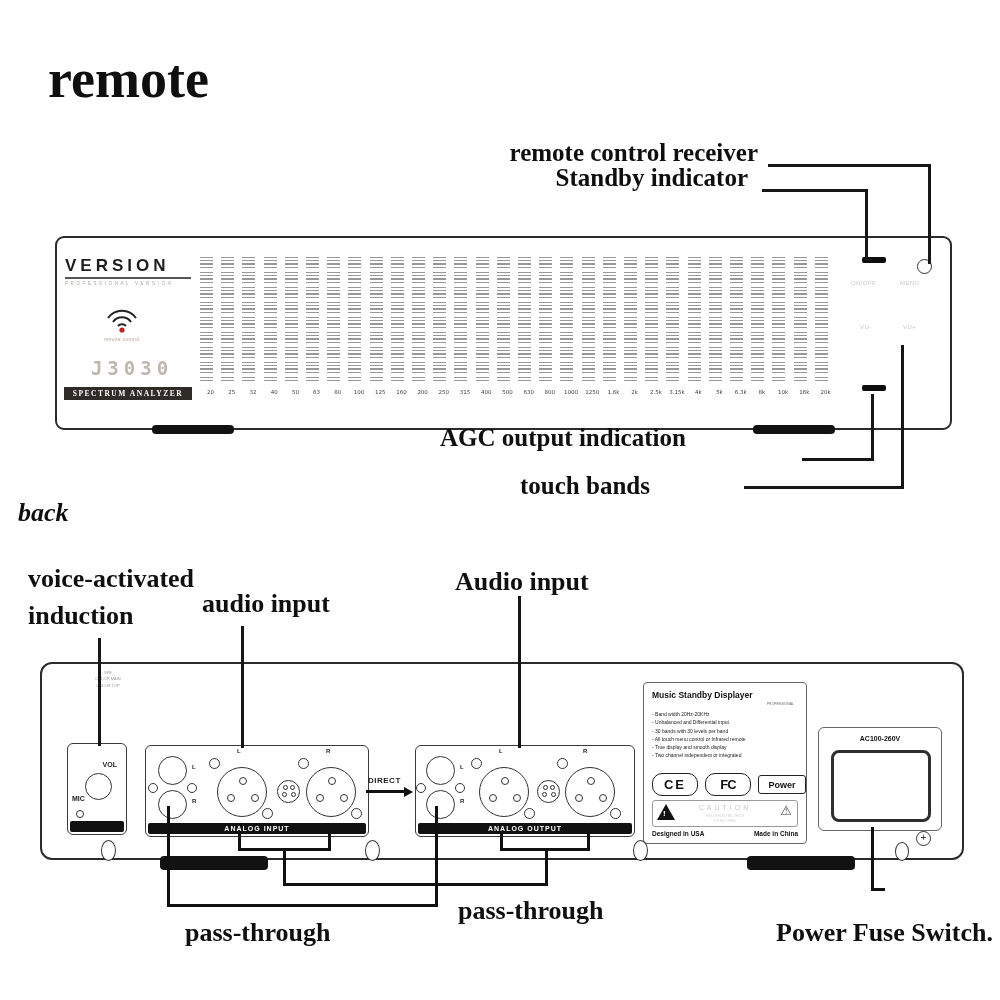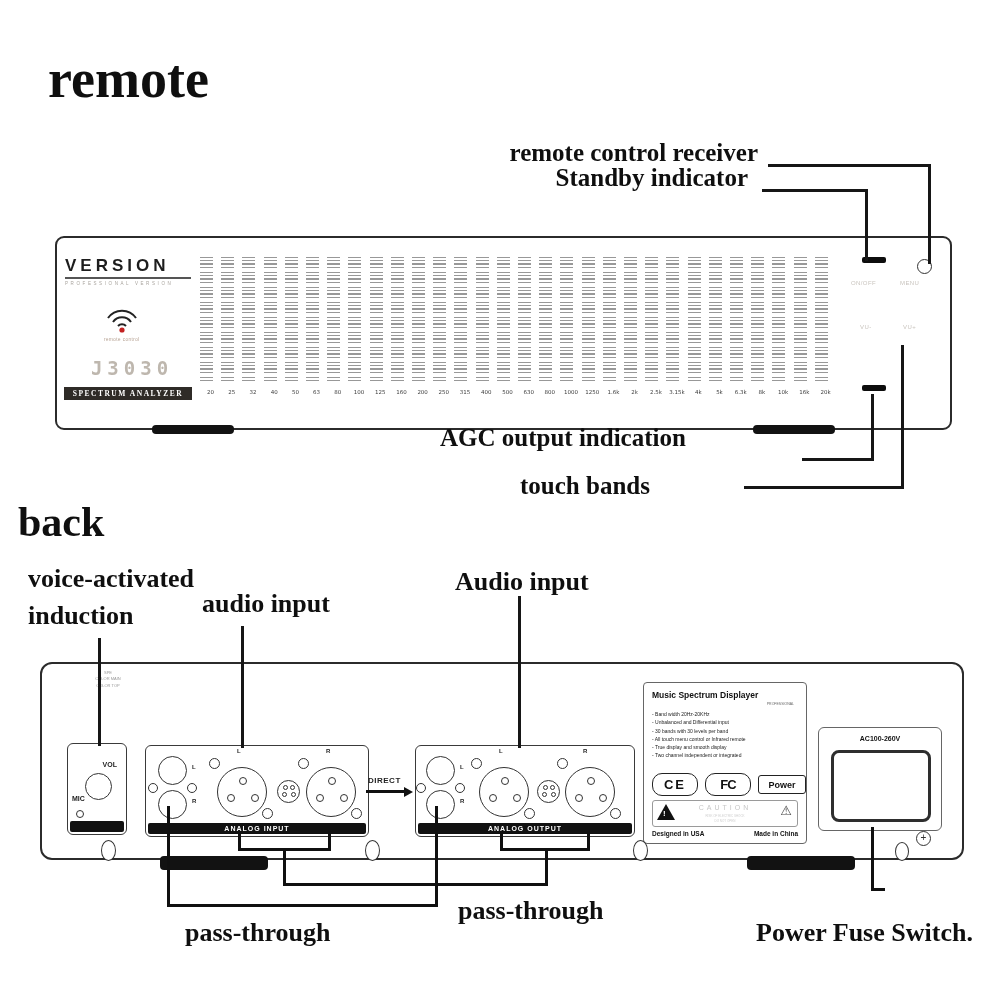--- a/index.html
+++ b/index.html
@@ -2,21 +2,21 @@
 <html><head>
 <meta charset="utf-8">
 <style>
   html,body{margin:0;padding:0;}
   body{width:1000px;height:1000px;position:relative;background:#ffffff;overflow:hidden;
        font-family:"Liberation Sans",sans-serif;color:#111;}
   .abs{position:absolute;}
   
   .ann{position:absolute;font-family:"Liberation Serif",serif;font-weight:bold;color:#0f0f0f;white-space:nowrap;}
   .h-front{font-size:54px;}
-  .h-back{font-size:42px;}
+  .h-back{font-size:26px;font-style:italic;}
   .ann-lg{font-size:25px;}
   .ann-md{font-size:26px;}
   
   .line{position:absolute;background:#161616;}
   
   .panel{position:absolute;background:#fff;border:2px solid #2b2b2b;border-radius:9px;}
   .foot{position:absolute;background:#121212;border-radius:4px;}
   
   .brand{position:absolute;left:65px;top:256px;font-size:17px;font-weight:bold;letter-spacing:4px;color:#1d1d1d;}
   .brand-rule{position:absolute;left:65px;top:277px;width:126px;height:2px;background:#555;}
@@ -246,21 +246,21 @@
     <div class="pin" style="left:21px;top:9px;width:6px;height:6px;"></div>
     <div class="pin" style="left:9px;top:26px;width:6px;height:6px;"></div>
     <div class="pin" style="left:33px;top:26px;width:6px;height:6px;"></div>
   </div>
   <div class="pin" style="left:141px;top:12px;width:9px;height:9px;"></div>
   <div class="pin" style="left:194px;top:62px;width:9px;height:9px;"></div>
   <div class="secbar">ANALOG OUTPUT</div>
 </div>
 
 <div class="infobox">
-  <div class="info-title">Music Spectrum Displayer</div>
+  <div class="info-title">Music Standby Displayer</div>
   <div class="info-sub">PROFESSIONAL</div>
   <div class="bullets">
       <div>- Band width 20Hz-20KHz</div>
       <div>- Unbalanced and Differential input</div>
       <div>- 30 bands with 30 levels per band</div>
       <div>- All touch menu control or Infrared remote</div>
       <div>- True display and smooth display</div>
       <div>- Two channel independent or integrated</div>
     </div>
   <div class="certs">
@@ -307,13 +307,13 @@
 <div class="wire" style="left:545px;top:848px;width:3px;height:38px;"></div>
 <div class="wire" style="left:500px;top:848px;width:90px;height:3px;"></div>
 <div class="wire" style="left:500px;top:831px;width:3px;height:20px;"></div>
 <div class="wire" style="left:587px;top:831px;width:3px;height:20px;"></div>
 
 <div class="wire" style="left:871px;top:827px;width:3px;height:64px;"></div>
 <div class="wire" style="left:871px;top:888px;width:14px;height:3px;"></div>
 
 <div class="ann ann-md" style="left:185px;top:918px;">pass-through</div>
 <div class="ann ann-md" style="left:458px;top:896px;">pass-through</div>
-<div class="ann ann-md" style="left:756px;top:918px;">Power Fuse Switch.</div>
+<div class="ann ann-md" style="left:776px;top:918px;">Power Fuse Switch.</div>
 
 </body></html>

